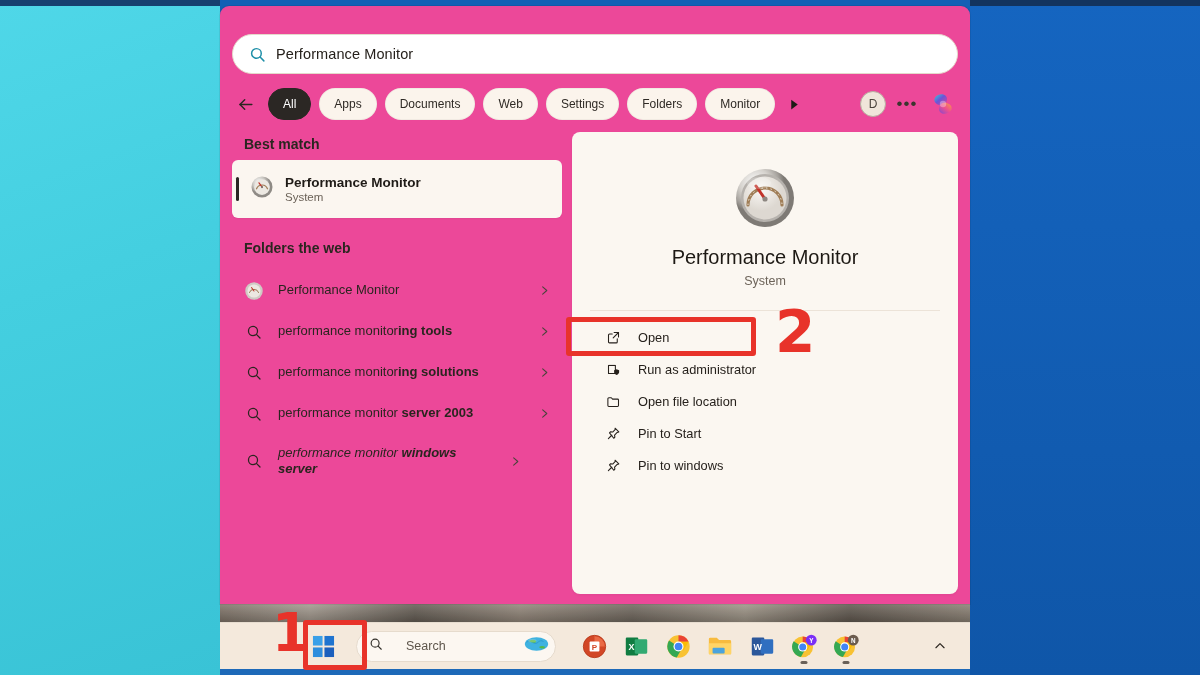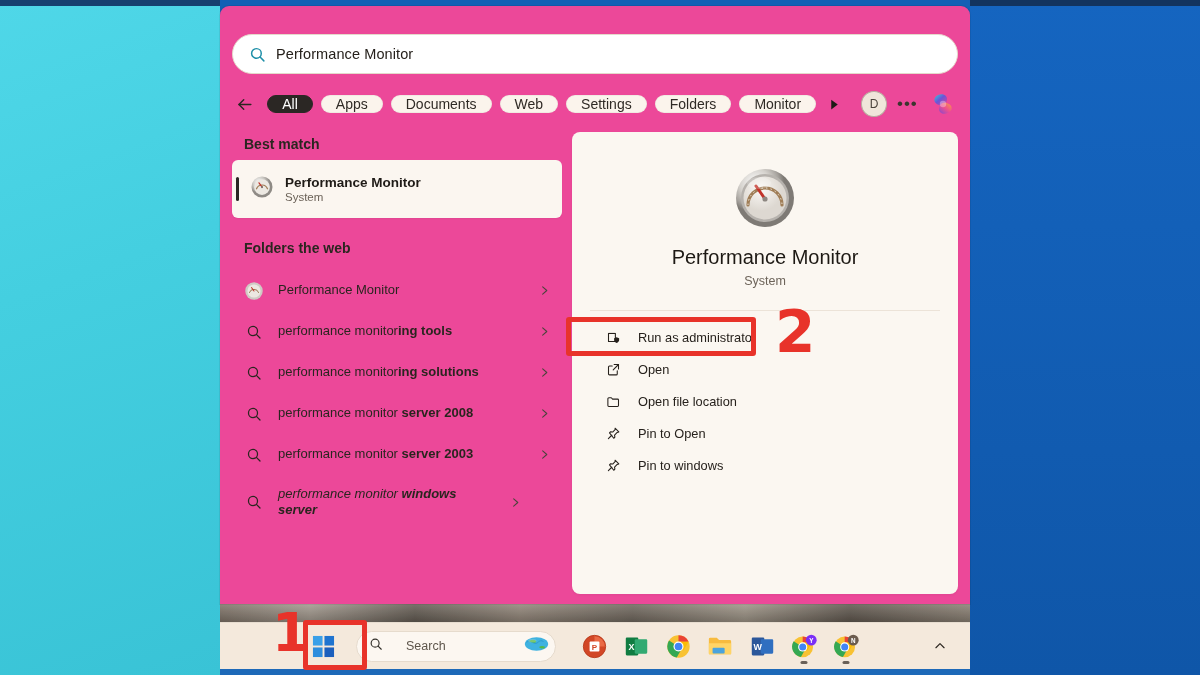--- a/index.html
+++ b/index.html
@@ -64,23 +64,23 @@
     font-size: 14.5px; color: #26211c; letter-spacing: .1px;
   }
   
   .pillrow {
     position: absolute; left: 12px; top: 82px; width: 726px; height: 32px;
     display: flex; align-items: center; gap: 8px;
   }
   .backbtn { width: 26px; height: 26px; display:flex; align-items:center; justify-content:center;
              margin-right: 2px; cursor: pointer; }
   .pill {
-    height: 18px; padding: 0 14px; border-radius: 16px;
+    height: 32px; padding: 0 14px; border-radius: 16px;
     background: #fbf4ec; color: #2f2a25;
-    display: flex; align-items: center; font-size: 14px;
+    display: flex; align-items: center; font-size: 12px;
     cursor: pointer; white-space: nowrap;
     border: 1px solid rgba(0,0,0,.04);
   }
   .pill.active { background: #2b2724; color: #ffffff; border-color: #2b2724; }
   .morecaret { width: 22px; height: 26px; display:flex; align-items:center; justify-content:center;
                cursor: pointer; }
   .pillrow .spacer { flex: 1; }
   .avatar-d {
     width: 26px; height: 26px; border-radius: 50%;
     border: 1px solid #b9ada0; color: #4b443c;
@@ -341,34 +341,20 @@
               </svg>
           </span>
           <span class="lbl"><span>performance monitor</span><b>ing solutions</b></span>
           <span class="chev">
             <svg width="11" height="11" viewBox="0 0 24 24" fill="none" stroke="#4b443c" stroke-width="2.4" stroke-linecap="round" stroke-linejoin="round">
                 <polyline points="8,4 17,12 8,20"></polyline>
               </svg>
           </span>
         </div>
 
-        <div class="webrow">
-          <span class="ic">
-            <svg width="16" height="16" viewBox="0 0 24 24" fill="none" stroke="#2b2620" stroke-width="1.9">
-                <circle cx="10.5" cy="10.5" r="6.8"></circle>
-                <line x1="15.6" y1="15.6" x2="21" y2="21" stroke-linecap="round"></line>
-              </svg>
-          </span>
-          <span class="lbl"><span>performance monitor </span><b>server 2008</b></span>
-          <span class="chev">
-            <svg width="11" height="11" viewBox="0 0 24 24" fill="none" stroke="#4b443c" stroke-width="2.4" stroke-linecap="round" stroke-linejoin="round">
-                <polyline points="8,4 17,12 8,20"></polyline>
-              </svg>
-          </span>
-        </div>
 
         <div class="webrow">
           <span class="ic">
             <svg width="16" height="16" viewBox="0 0 24 24" fill="none" stroke="#2b2620" stroke-width="1.9">
                 <circle cx="10.5" cy="10.5" r="6.8"></circle>
                 <line x1="15.6" y1="15.6" x2="21" y2="21" stroke-linecap="round"></line>
               </svg>
           </span>
           <span class="lbl"><span>performance monitor </span><b>server 2003</b></span>
           <span class="chev">
@@ -421,54 +407,54 @@
           <ellipse cx="26" cy="17" rx="12" ry="6" fill="#ffffff" opacity=".22"></ellipse>
         </svg>
       </span>
       <div class="pv-title">Performance Monitor</div>
       <div class="pv-sub">System</div>
       <div class="pv-divider"></div>
 
       <div class="actions">
         <div class="actrow">
           <span class="ic">
+            <svg width="15" height="15" viewBox="0 0 24 24" fill="none" stroke="#26211c" stroke-width="1.7" stroke-linecap="round" stroke-linejoin="round">
+              <path d="M13 4h7v7"></path>
+                <path d="M20 4l-8.5 8.5"></path>
+                <path d="M18 14v5a1.6 1.6 0 0 1-1.6 1.6H5.6A1.6 1.6 0 0 1 4 19V8.1A1.6 1.6 0 0 1 5.6 6.5H10"></path>
+            </svg>
+          </span>
+          <span class="lbl">Open</span>
+        </div>
+        <div class="actrow">
+          <span class="ic">
             <svg width="15" height="15" viewBox="0 0 24 24" fill="none" stroke="#26211c" stroke-width="1.7" stroke-linejoin="round">
               <path d="M4 5.5h11v13H4z"></path>
                 <path d="M4 5.5h11"></path>
               <path d="M17 11.5l4 1.8v3.2c0 2-1.8 3.4-4 4.2-2.2-.8-4-2.2-4-4.2v-3.2z" fill="#26211c" stroke="none"></path>
             </svg>
           </span>
           <span class="lbl">Run as administrator</span>
         </div>
         <div class="actrow">
           <span class="ic">
-            <svg width="15" height="15" viewBox="0 0 24 24" fill="none" stroke="#26211c" stroke-width="1.7" stroke-linecap="round" stroke-linejoin="round">
-              <path d="M13 4h7v7"></path>
-                <path d="M20 4l-8.5 8.5"></path>
-                <path d="M18 14v5a1.6 1.6 0 0 1-1.6 1.6H5.6A1.6 1.6 0 0 1 4 19V8.1A1.6 1.6 0 0 1 5.6 6.5H10"></path>
-            </svg>
-          </span>
-          <span class="lbl">Open</span>
-        </div>
-        <div class="actrow">
-          <span class="ic">
             <svg width="15" height="15" viewBox="0 0 24 24" fill="none" stroke="#26211c" stroke-width="1.7" stroke-linejoin="round">
               <path d="M3 7.5a1.5 1.5 0 0 1 1.5-1.5h4l2 2.2h8a1.5 1.5 0 0 1 1.5 1.5v8.8A1.5 1.5 0 0 1 18.5 20h-14A1.5 1.5 0 0 1 3 18.5z"></path>
             </svg>
           </span>
           <span class="lbl">Open file location</span>
         </div>
         <div class="actrow">
           <span class="ic">
             <svg width="15" height="15" viewBox="0 0 24 24" fill="none" stroke="#26211c" stroke-width="1.7" stroke-linecap="round" stroke-linejoin="round">
               <path d="M14.5 3.5l6 6-2.6.8-4.2 4.2.5 3.3-1.8 1.8L5.6 11l1.8-1.8 3.3.5 4.2-4.2z"></path>
                 <line x1="9.2" y1="14.8" x2="3.8" y2="20.2"></line>
             </svg>
           </span>
-          <span class="lbl">Pin to Open</span>
+          <span class="lbl">Pin to Start</span>
         </div>
         <div class="actrow">
           <span class="ic">
             <svg width="15" height="15" viewBox="0 0 24 24" fill="none" stroke="#26211c" stroke-width="1.7" stroke-linecap="round" stroke-linejoin="round">
               <path d="M14.5 3.5l6 6-2.6.8-4.2 4.2.5 3.3-1.8 1.8L5.6 11l1.8-1.8 3.3.5 4.2-4.2z"></path>
                 <line x1="9.2" y1="14.8" x2="3.8" y2="20.2"></line>
             </svg>
           </span>
           <span class="lbl">Pin to windows</span>
         </div>

